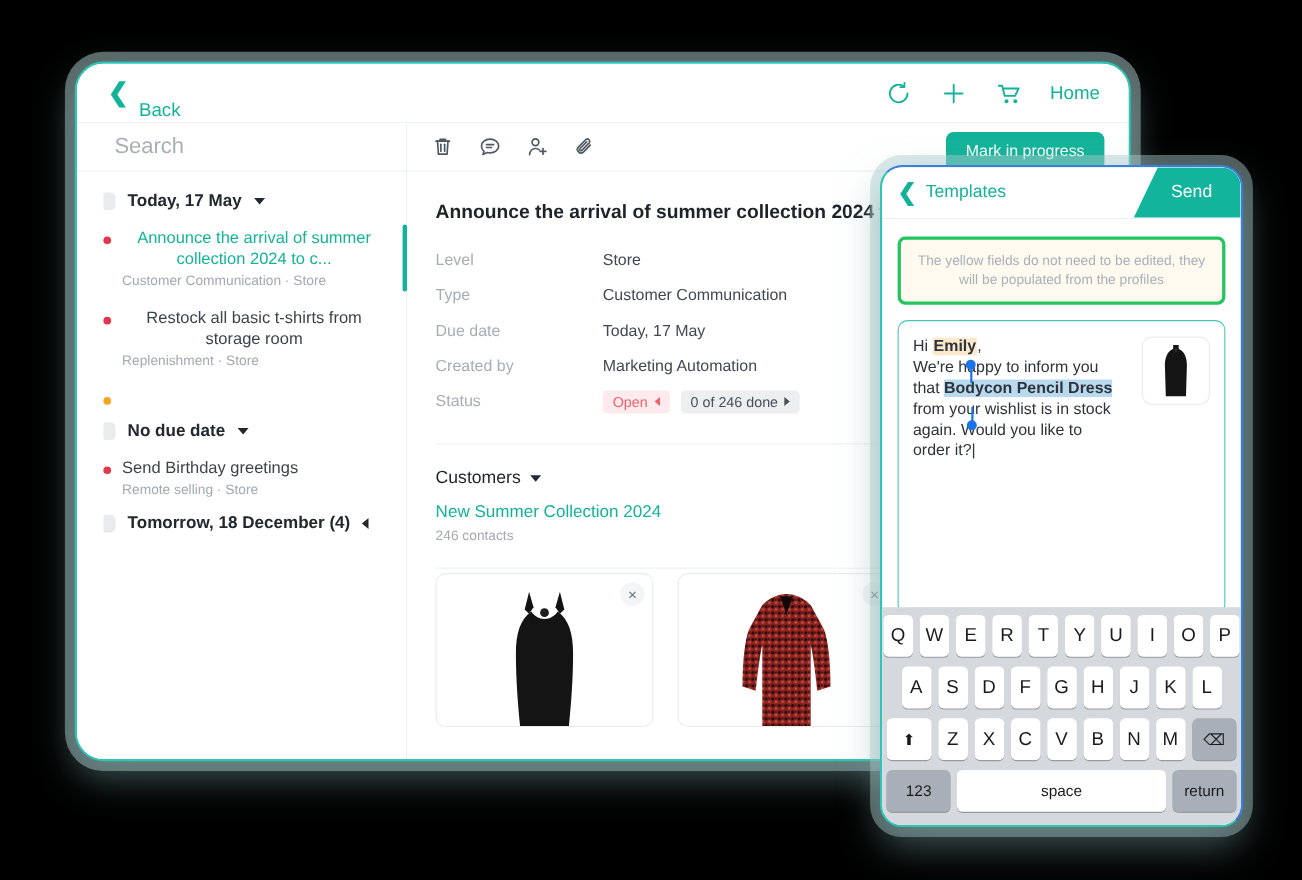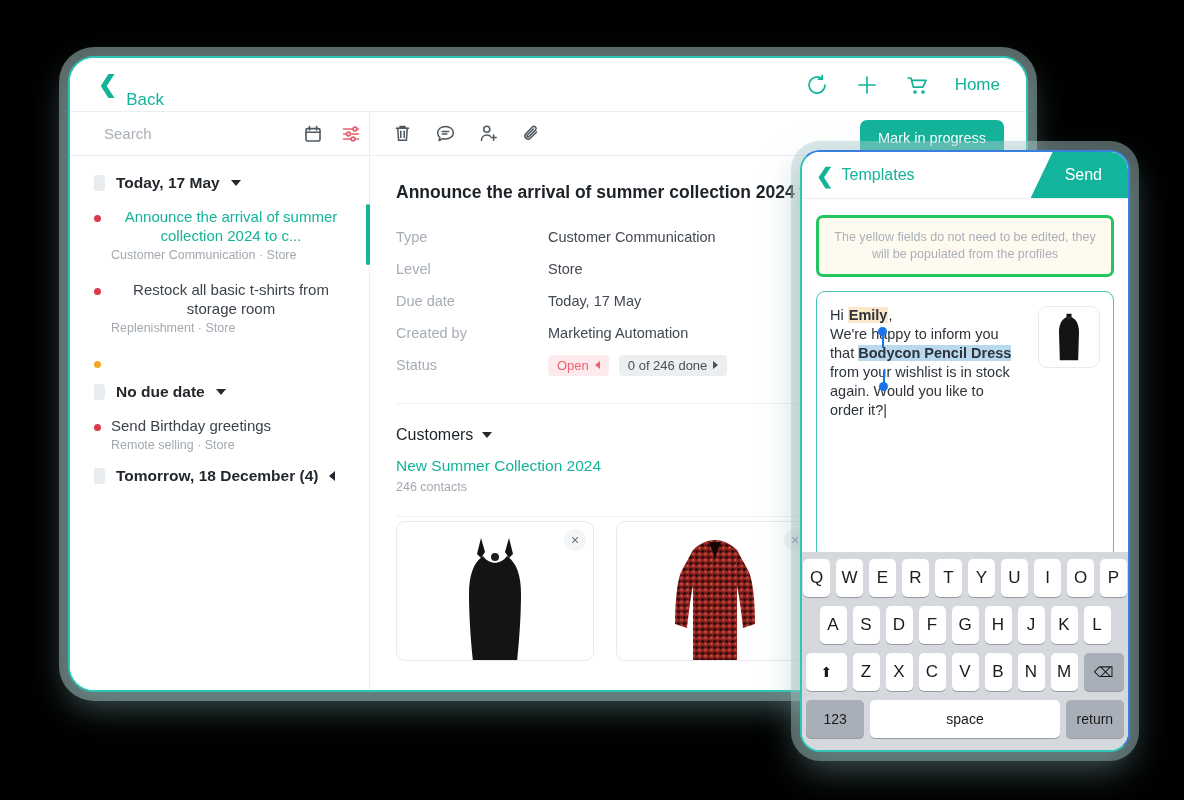--- a/index.html
+++ b/index.html
@@ -47,21 +47,21 @@
   .right-pane { flex: 1; background: #fff; position: relative; overflow: hidden; }
 
   
   .search-row {
     height: 44px; display: flex; align-items: center;
     padding: 0 16px 0 24px; border-bottom: 1px solid #eceff1;
   }
   .search-ic { width: 19px; height: 19px; margin-right: 10px; }
   .search-ic circle, .search-ic line { fill:none; stroke:#6b7683; stroke-width:1.8; stroke-linecap:round; }
   .search-input {
-    border: 0; outline: 0; font-size: 15px; color: #32383f;
+    border: 0; outline: 0; font-size: 20px; color: #32383f;
     font-family: inherit; flex: 1; background: transparent;
   }
   .search-input::placeholder { color: #a7aeb6; }
   .srow-icons { display: flex; align-items: center; gap: 18px; }
   .cal-ic path, .cal-ic rect, .cal-ic line { fill:none; stroke:#4e5862; stroke-width:1.6; stroke-linecap:round; }
   .filt-ic line, .filt-ic circle { fill:#fff; stroke:#e4606d; stroke-width:1.6; stroke-linecap:round; }
 
   
   .tasklist { padding: 12px 0 0 0; }
   .group-head {
@@ -333,26 +333,26 @@
           <svg class="tb-ic" width="21" height="21" viewBox="0 0 22 22">
             <path d="M16.4 9.4l-6.6 6.6a3.4 3.4 0 0 1-4.8-4.8l7.2-7.2a2.3 2.3 0 0 1 3.2 3.2l-7.1 7.1a1.2 1.2 0 0 1-1.7-1.7l6.3-6.3"></path>
           </svg>
           <button class="mip">Mark in progress</button>
         </div>
 
         <div class="detail">
           <div class="detail-title">Announce the arrival of summer collection 2024 to cu</div>
           <div id="fields">
               <div class="field">
+                <div class="f-key">Level</div>
+                <div class="f-val">Store</div>
+              </div>
+              <div class="field">
                 <div class="f-key">Type</div>
                 <div class="f-val">Customer Communication</div>
-              </div>
-              <div class="field">
-                <div class="f-key">Level</div>
-                <div class="f-val">Store</div>
               </div>
               <div class="field">
                 <div class="f-key">Due date</div>
                 <div class="f-val">Today, 17 May</div>
               </div>
               <div class="field">
                 <div class="f-key">Created by</div>
                 <div class="f-val">Marketing Automation</div>
               </div>
             </div>

